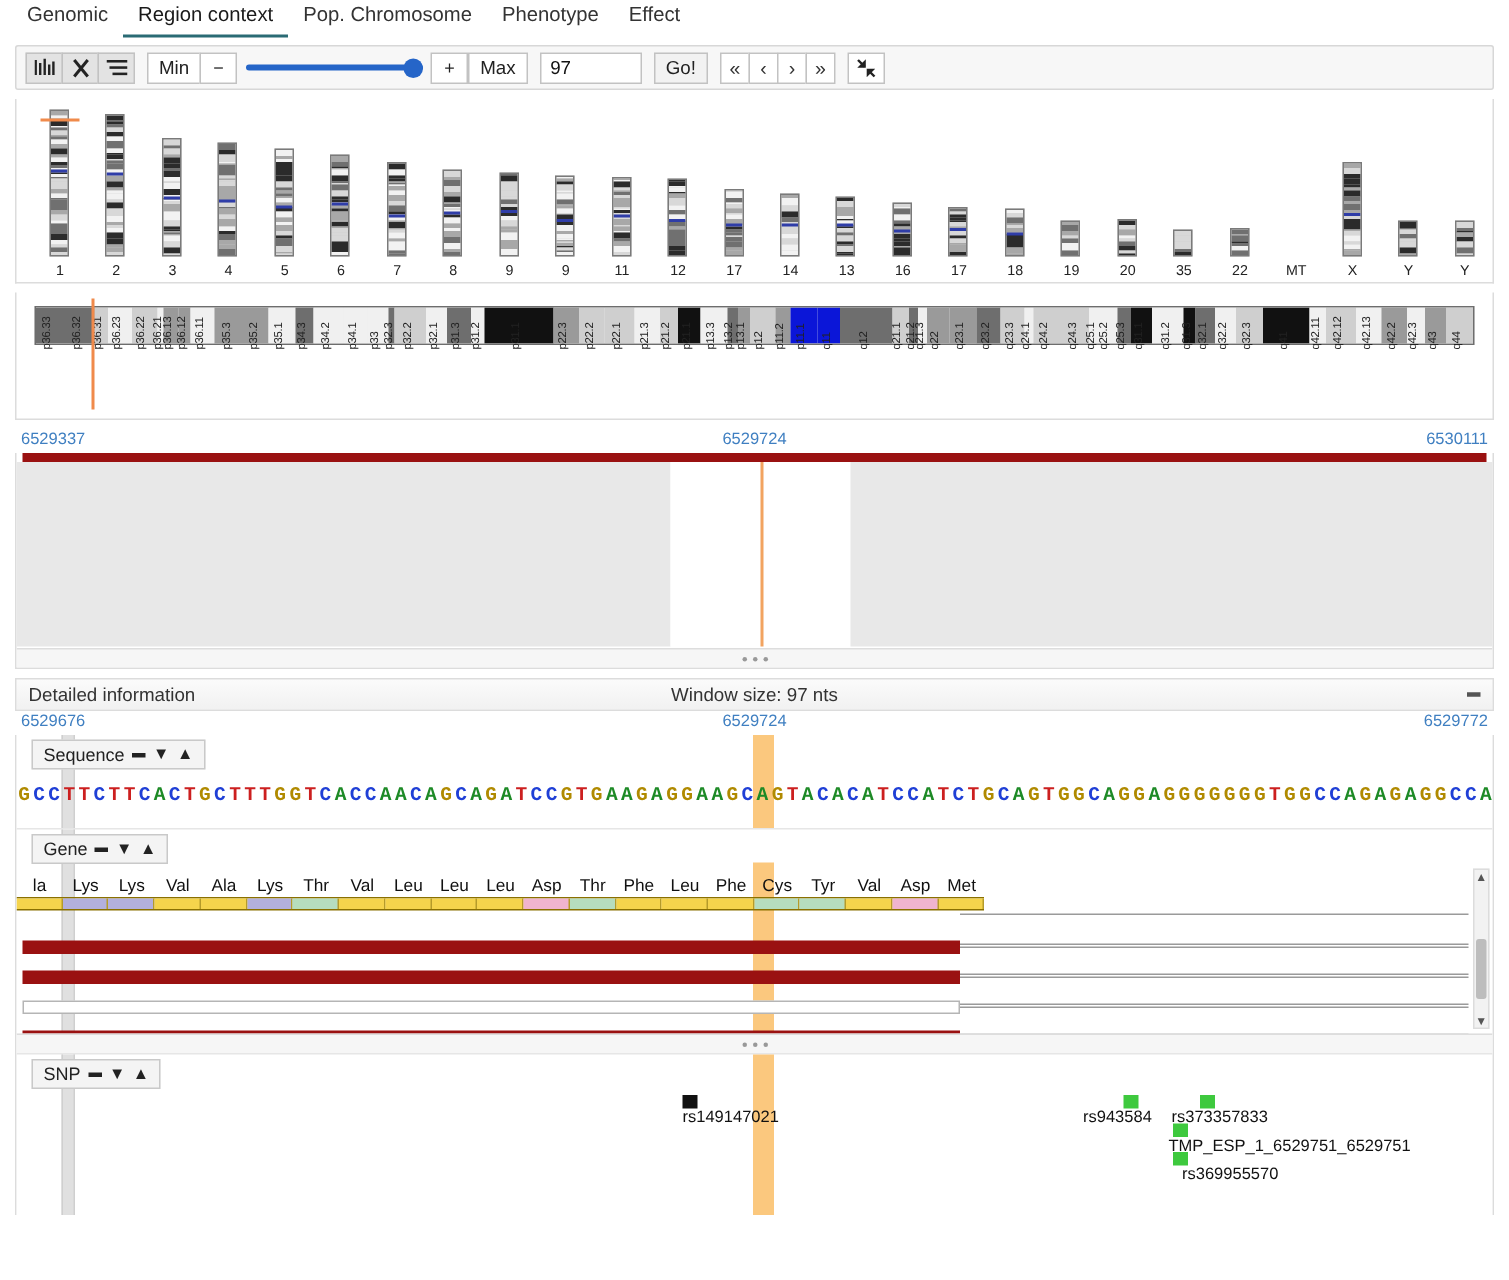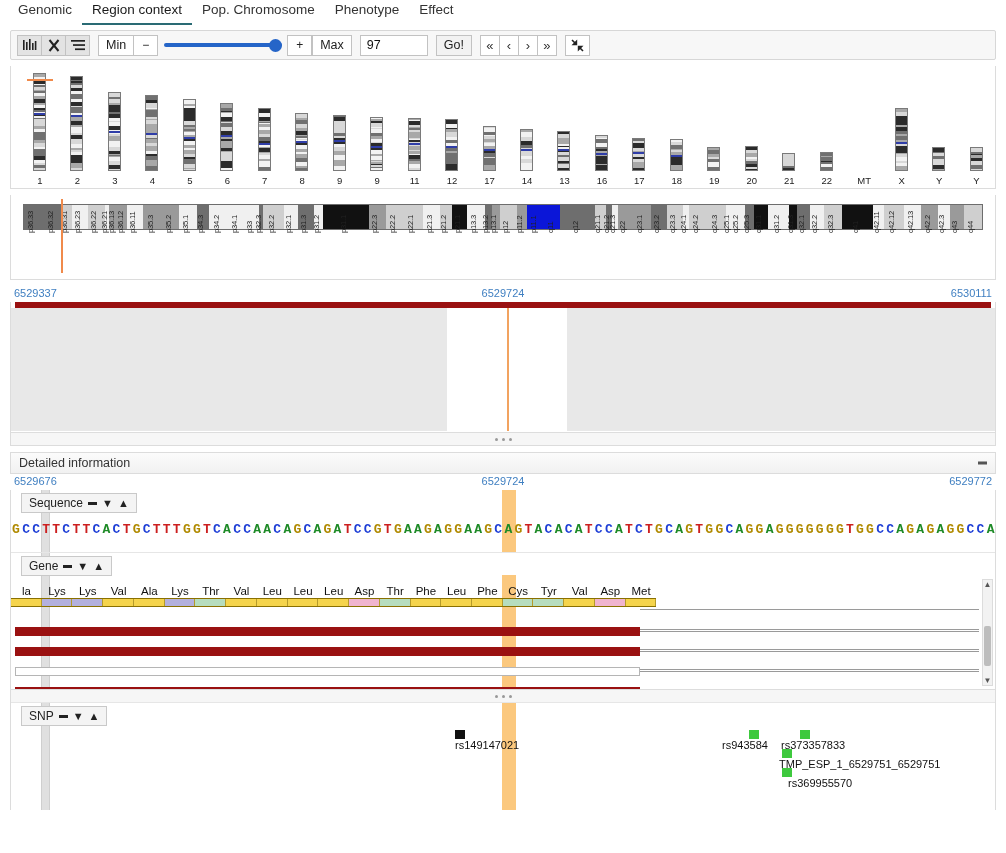--- a/index.html
+++ b/index.html
@@ -898,21 +898,21 @@
       <div class="chrom-label" style="left: 727.769px;">20</div>
       <div class="chrom" style="left: 771.231px; height: 18px;">
         <div class="band" style="top: 0px; height: 3px; background: rgb(216, 216, 216);"></div>
         <div class="band" style="top: 3px; height: 4px; background: rgb(216, 216, 216);"></div>
         <div class="band" style="top: 7px; height: 1px; background: rgb(216, 216, 216);"></div>
         <div class="band" style="top: 8px; height: 4px; background: rgb(216, 216, 216);"></div>
         <div class="band" style="top: 12px; height: 2px; background: rgb(112, 112, 112);"></div>
         <div class="band" style="top: 14px; height: 2px; background: rgb(43, 43, 43);"></div>
         <div class="band" style="top: 16px; height: 2px; background: rgb(242, 242, 242);"></div>
       </div>
-      <div class="chrom-label" style="left: 765.231px;">21</div>
+      <div class="chrom-label" style="left: 765.231px;">35</div>
       <div class="chrom" style="left: 808.692px; height: 19px;">
         <div class="band" style="top: 0px; height: 3px; background: rgb(112, 112, 112);"></div>
         <div class="band" style="top: 3px; height: 1px; background: rgb(168, 168, 168);"></div>
         <div class="band" style="top: 4px; height: 4px; background: rgb(112, 112, 112);"></div>
         <div class="band" style="top: 8px; height: 1px; background: rgb(43, 43, 43);"></div>
         <div class="band" style="top: 9px; height: 2px; background: rgb(112, 112, 112);"></div>
         <div class="band" style="top: 11px; height: 2px; background: rgb(242, 242, 242);"></div>
         <div class="band" style="top: 13px; height: 1px; background: rgb(242, 242, 242);"></div>
         <div class="band" style="top: 14px; height: 4px; background: rgb(112, 112, 112);"></div>
       </div>
@@ -1124,20 +1124,21 @@
       <i></i>
       <i></i>
       <i></i>
     </div>
   </div>
 </div>
 
 <div class="panel" style="margin-bottom:0">
   <div class="panel-head">
     <span>Detailed information</span>
+    <span class="center">Window size: 97 nts</span>
     <span class="minus"></span>
   </div>
   <div class="ruler">
     <span class="rul-left">6529676</span>
     <span class="rul-mid">6529724</span>
     <span class="rul-right">6529772</span>
   </div>
 
   <div class="panel-body" style="border-bottom:none">
 

